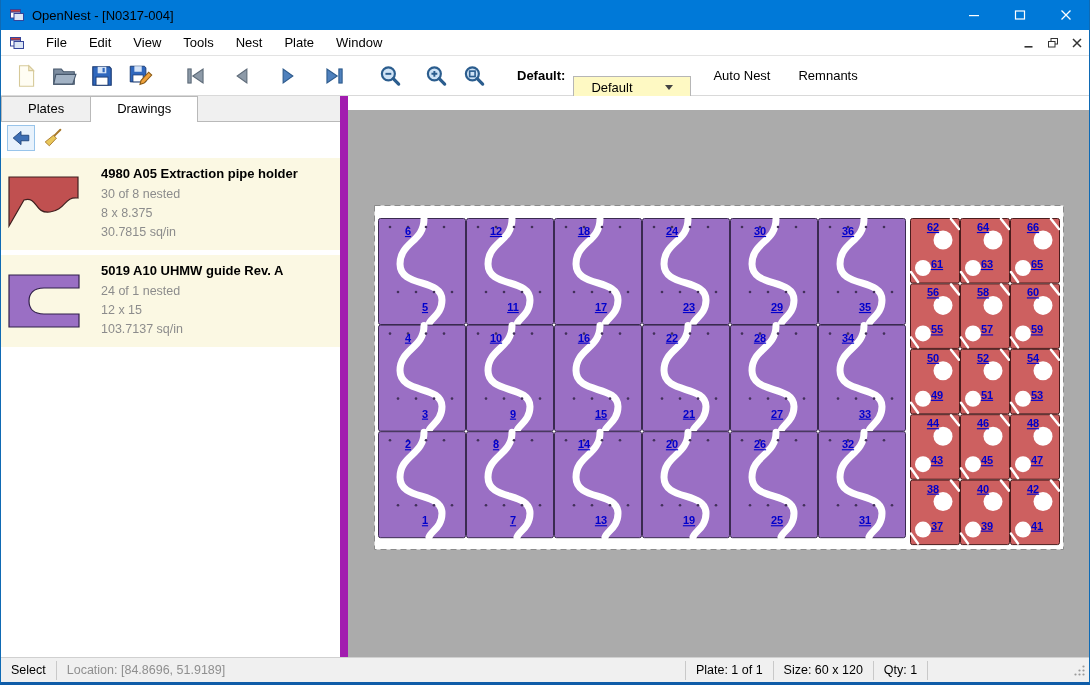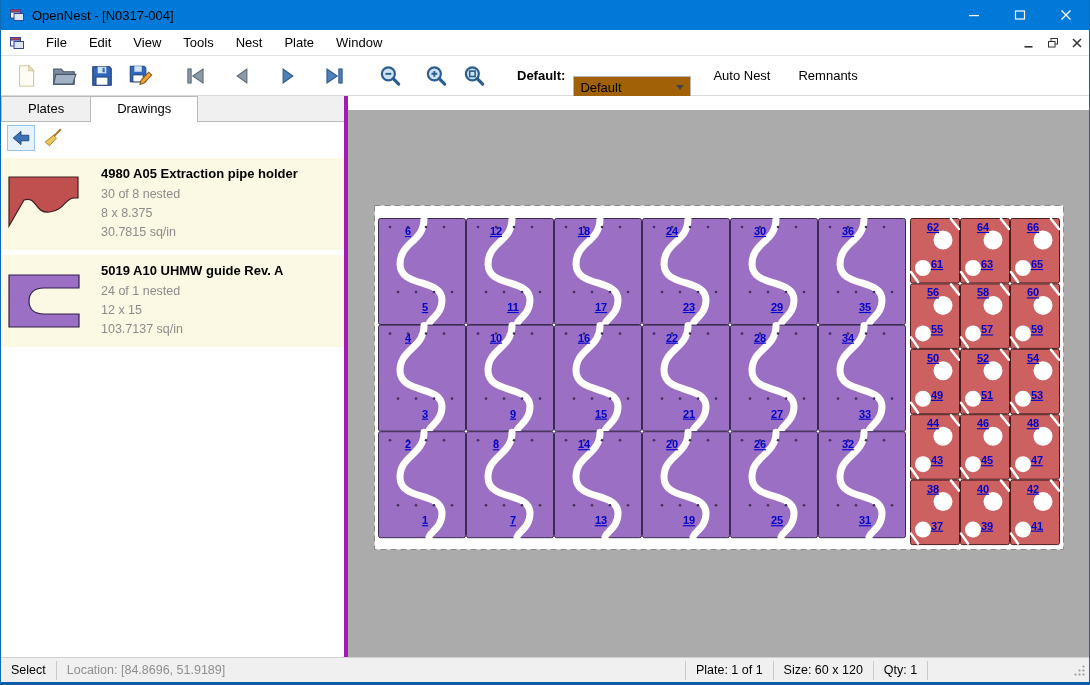--- a/index.html
+++ b/index.html
@@ -33,29 +33,29 @@
   .mdi-btn { width:24px; height:22px; display:flex; align-items:center; justify-content:center; }
   
   .toolbar {
     height:40px; flex:0 0 40px; background:#fff; display:flex; align-items:center;
     border-bottom:1px solid #d9d9d9; padding-left:10px;
   }
   .tool-btn { width:30px; height:30px; display:flex; align-items:center; justify-content:center; }
   .gap-s { margin-left:8px; } .gap-m { margin-left:16px; } .gap-l { margin-left:26px; }
   .engine-label { font-weight:bold; margin-left:28px; }
   .engine-combo {
-    margin-left:8px; width:118px; height:23px; border:1px solid #b6b6b6; background:#a16207;
-    display:flex; align-items:center; padding:0 6px;margin-top:24px;
+    margin-left:8px; width:118px; height:23px; border:1px solid #b6b6b6; background:#fef9c3;
+    display:flex; align-items:center; padding:0 17px;margin-top:24px;
   }
   .engine-combo .val { flex:1; }
   .combo-arrow { width:0; height:0; border-left:4px solid transparent; border-right:4px solid transparent; border-top:5px solid #444; }
   .tool-text-btn { margin-left:16px; padding:4px 6px; }
   
   .main { flex:1; display:flex; min-height:0; }
-  .left-panel { width:347px; flex:0 0 347px; background:#fff; border-right:4px solid #a21caf; display:flex; flex-direction:column; }
+  .left-panel { width:347px; flex:0 0 347px; background:#fff; border-right:8px solid #a21caf; display:flex; flex-direction:column; }
   .tabstrip { height:26px; flex:0 0 26px; background:#f0f0f0; display:flex; border-bottom:1px solid #b9b9b9; }
   .tab {
     padding:0 26px; line-height:24px; border:1px solid #b9b9b9; border-bottom:none;
     background:#f0f0f0; margin-right:-1px; position:relative;
   }
   .tab.active { background:#fff; z-index:2; height:26px; }
   .panel-toolbar { height:32px; flex:0 0 32px; display:flex; align-items:center; padding-left:6px; background:#fff; }
   .panel-tool-btn { width:28px; height:26px; display:flex; align-items:center; justify-content:center; margin-right:4px; }
   .panel-tool-btn.framed { border:1px solid #98c4ea; background:#e8f2fc; }
   .drawing-list { flex:1; overflow:hidden; padding-top:4px; }

